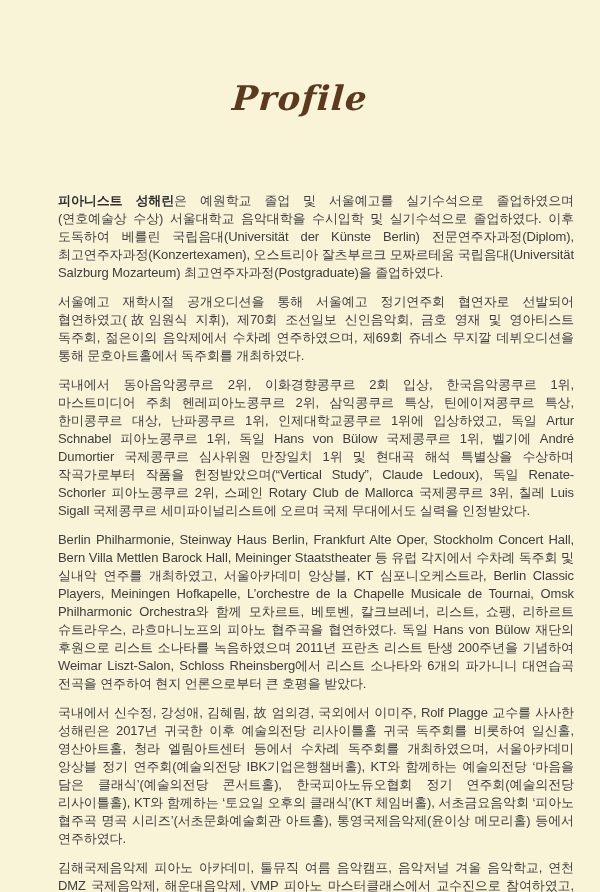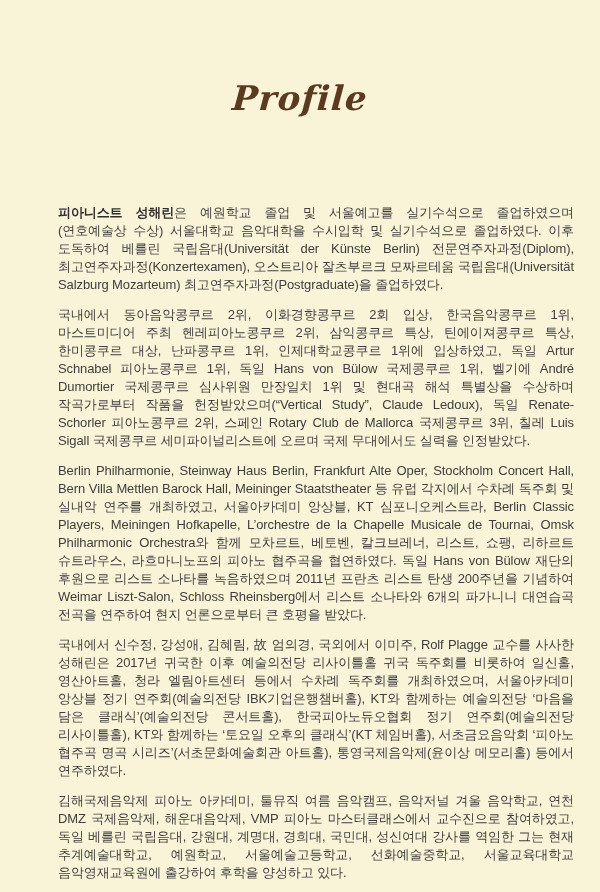--- a/index.html
+++ b/index.html
@@ -39,38 +39,38 @@
       padding-right: 26px;
     }
     .bio p {
       font-size: 13px;
       line-height: 18px;
       color: #3e3e3e;
       text-align: justify;
       margin-bottom: 11px;
       word-break: keep-all;
       letter-spacing: -0.1px;
-      margin-top: 12px;
     }
     .bio p .lead-bold {
       font-weight: 700;
       color: #2f2f2f;
     }
   </style>
 </head>
 <body>
 
 <div class="page">
 
   <div class="script-title">Profile</div>
 
   <div class="bio">
 
     <p><span class="lead-bold">피아니스트 성해린</span><span>은 예원학교 졸업 및 서울예고를 실기수석으로 졸업하였으며(연호예술상 수상) 서울대학교 음악대학을 수시입학 및 실기수석으로 졸업하였다. 이후 도독하여 베를린 국립음대(Universität der Künste Berlin) 전문연주자과정(Diplom), 최고연주자과정(Konzertexamen), 오스트리아 잘츠부르크 모짜르테움 국립음대(Universität Salzburg Mozarteum) 최고연주자과정(Postgraduate)을 졸업하였다.</span></p>
 
+    <p>서울예고 재학시절 공개오디션을 통해 서울예고 정기연주회 협연자로 선발되어 협연하였고(故임원식 지휘), 제70회 조선일보 신인음악회, 금호 영재 및 영아티스트 독주회, 젊은이의 음악제에서 수차례 연주하였으며, 제69회 쥬네스 무지깔 데뷔오디션을 통해 문호아트홀에서 독주회를 개최하였다.</p>
 
     <p>국내에서 동아음악콩쿠르 2위, 이화경향콩쿠르 2회 입상, 한국음악콩쿠르 1위, 마스트미디어 주최 헨레피아노콩쿠르 2위, 삼익콩쿠르 특상, 틴에이져콩쿠르 특상, 한미콩쿠르 대상, 난파콩쿠르 1위, 인제대학교콩쿠르 1위에 입상하였고, 독일 Artur Schnabel 피아노콩쿠르 1위, 독일 Hans von Bülow 국제콩쿠르 1위, 벨기에 André Dumortier 국제콩쿠르 심사위원 만장일치 1위 및 현대곡 해석 특별상을 수상하며 작곡가로부터 작품을 헌정받았으며(“Vertical Study”, Claude Ledoux), 독일 Renate-Schorler 피아노콩쿠르 2위, 스페인 Rotary Club de Mallorca 국제콩쿠르 3위, 칠레 Luis Sigall 국제콩쿠르 세미파이널리스트에 오르며 국제 무대에서도 실력을 인정받았다.</p>
 
     <p>Berlin Philharmonie, Steinway Haus Berlin, Frankfurt Alte Oper, Stockholm Concert Hall, Bern Villa Mettlen Barock Hall, Meininger Staatstheater 등 유럽 각지에서 수차례 독주회 및 실내악 연주를 개최하였고, 서울아카데미 앙상블, KT 심포니오케스트라, Berlin Classic Players, Meiningen Hofkapelle, L’orchestre de la Chapelle Musicale de Tournai, Omsk Philharmonic Orchestra와 함께 모차르트, 베토벤, 칼크브레너, 리스트, 쇼팽, 리하르트 슈트라우스, 라흐마니노프의 피아노 협주곡을 협연하였다. 독일 Hans von Bülow 재단의 후원으로 리스트 소나타를 녹음하였으며 2011년 프란츠 리스트 탄생 200주년을 기념하여 Weimar Liszt-Salon, Schloss Rheinsberg에서 리스트 소나타와 6개의 파가니니 대연습곡 전곡을 연주하여 현지 언론으로부터 큰 호평을 받았다.</p>
 
     <p>국내에서 신수정, 강성애, 김혜림, 故 엄의경, 국외에서 이미주, Rolf Plagge 교수를 사사한 성해린은 2017년 귀국한 이후 예술의전당 리사이틀홀 귀국 독주회를 비롯하여 일신홀, 영산아트홀, 청라 엘림아트센터 등에서 수차례 독주회를 개최하였으며, 서울아카데미 앙상블 정기 연주회(예술의전당 IBK기업은행챔버홀), KT와 함께하는 예술의전당 ‘마음을 담은 클래식’(예술의전당 콘서트홀), 한국피아노듀오협회 정기 연주회(예술의전당 리사이틀홀), KT와 함께하는 ‘토요일 오후의 클래식’(KT 체임버홀), 서초금요음악회 ‘피아노 협주곡 명곡 시리즈’(서초문화예술회관 아트홀), 통영국제음악제(윤이상 메모리홀) 등에서 연주하였다.</p>
 
     <p>김해국제음악제 피아노 아카데미, 툴뮤직 여름 음악캠프, 음악저널 겨울 음악학교, 연천 DMZ 국제음악제, 해운대음악제, VMP 피아노 마스터클래스에서 교수진으로 참여하였고, 독일 베를린 국립음대, 강원대, 계명대, 경희대, 국민대, 성신여대 강사를 역임한 그는 현재 추계예술대학교, 예원학교, 서울예술고등학교, 선화예술중학교, 서울교육대학교 음악영재교육원에 출강하여 후학을 양성하고 있다.</p>
 
   </div>

